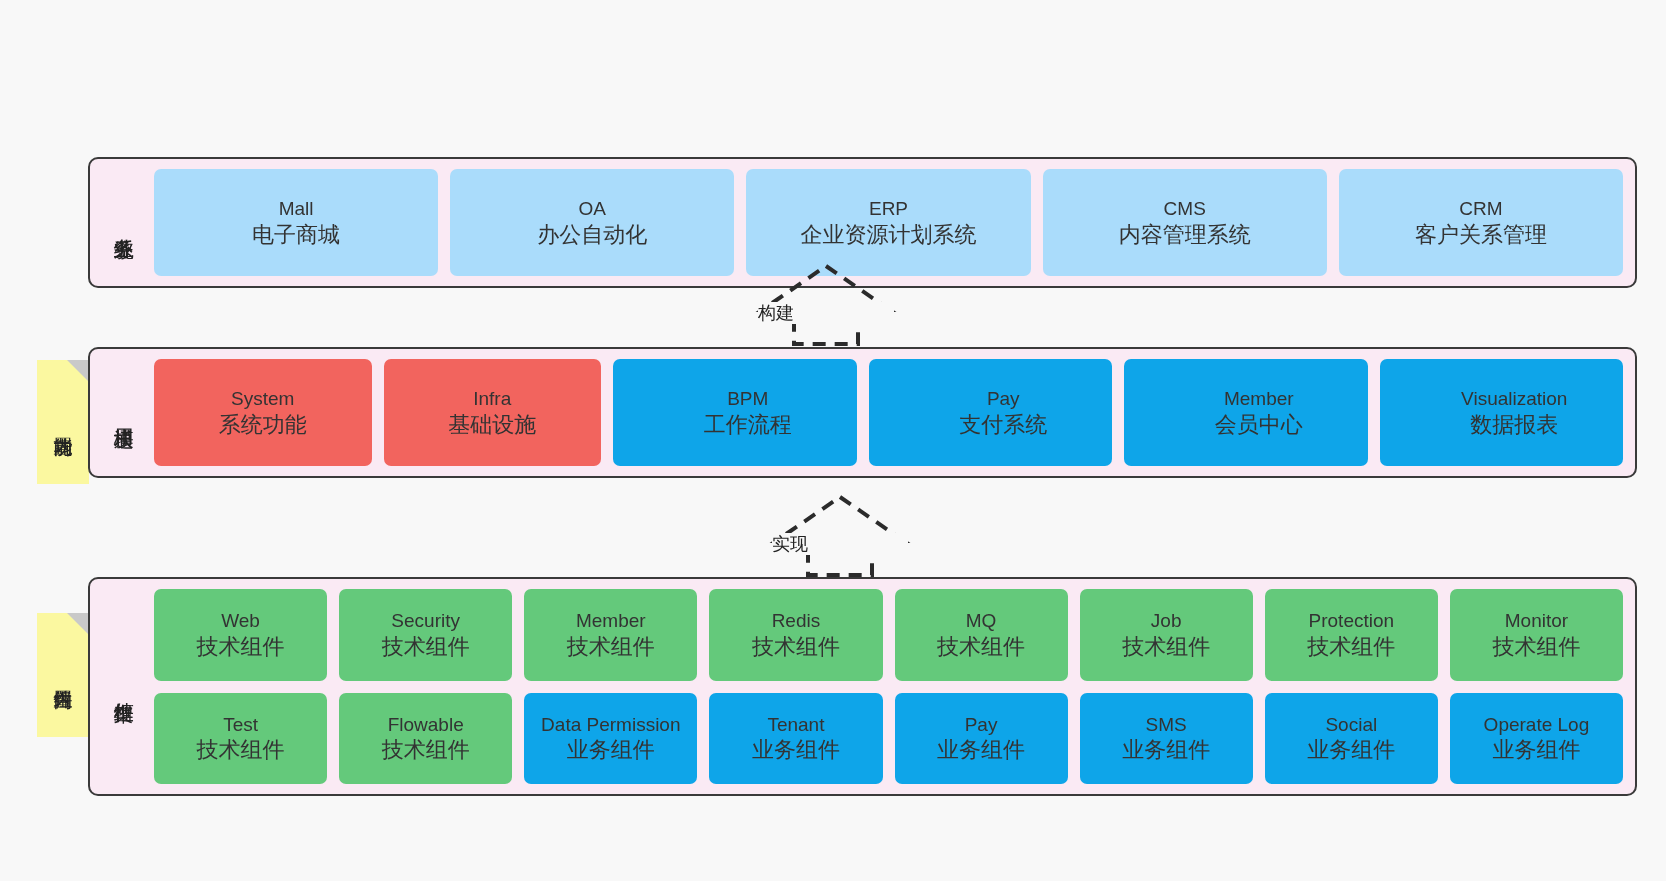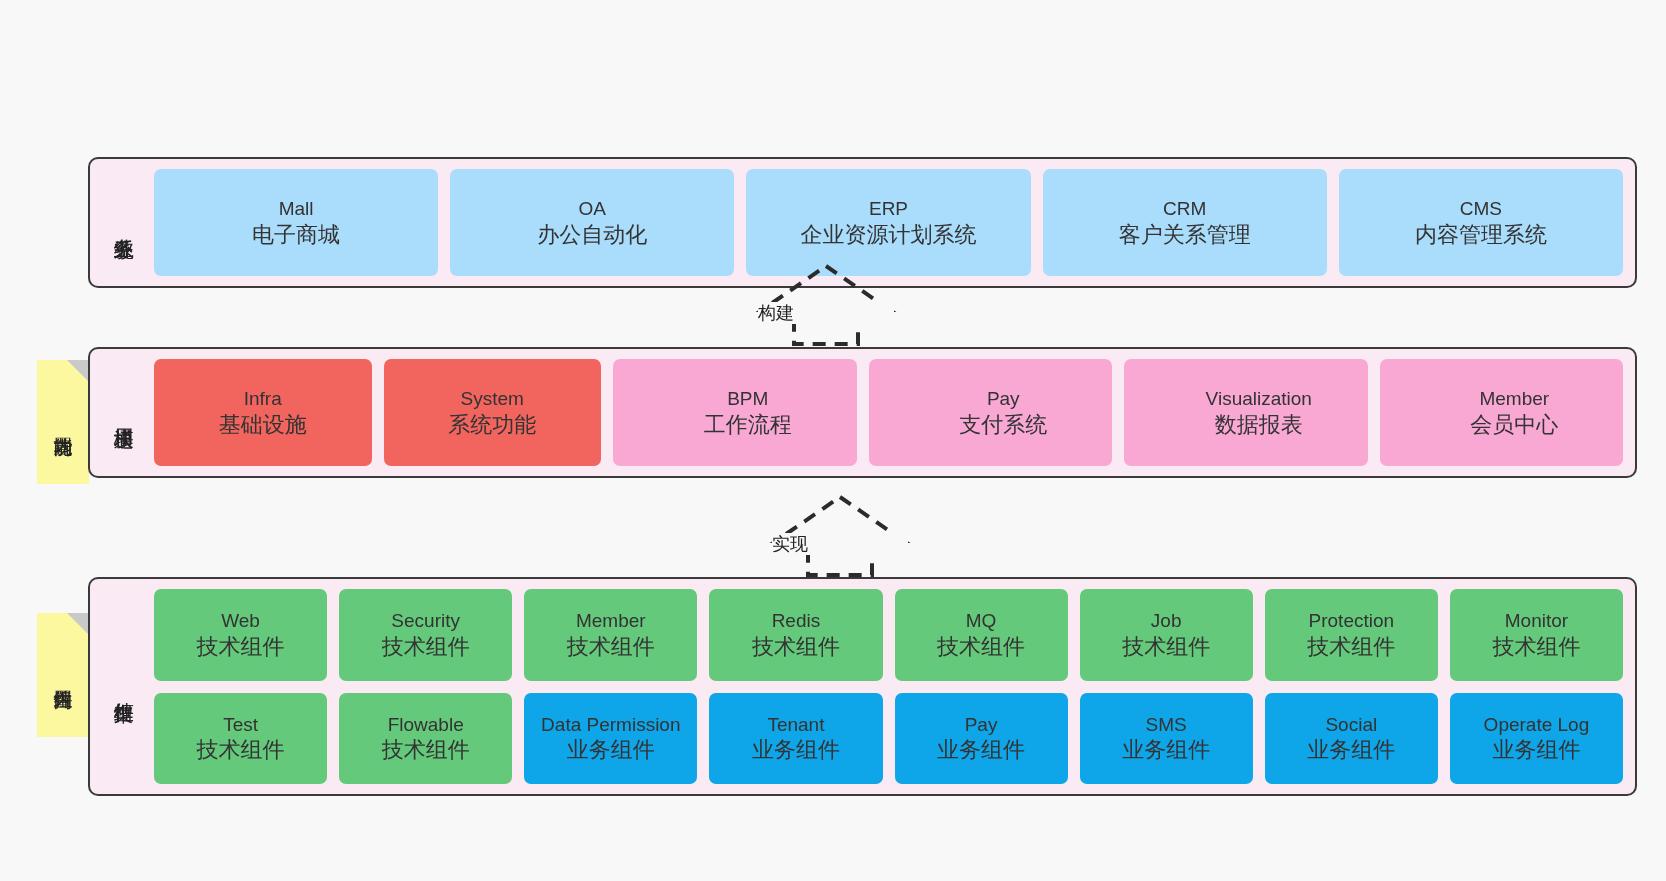--- a/index.html
+++ b/index.html
@@ -64,21 +64,21 @@
     justify-content: center;
     text-align: center;
     color: #333;
     line-height: 1.25;
     padding: 4px 6px;
   }
   .card .en { font-size: 19px; }
   .card .cn { font-size: 22px; }
   .card.blue   { background: #aadcfb; }
   .card.red    { background: #f2645e; }
-  .card.pink   { background: #f9a8d4; padding-left: 32px; }
+  .card.pink   { background: #0ea5e9; padding-left: 32px; }
   .card.green  { background: #64c97b; }
   .card.lgreen { background: #0ea5e9; }
 
   
   .note {
     position: absolute;
     background: #fbf8a0;
     display: flex;
     align-items: center;
     justify-content: center;
@@ -130,26 +130,26 @@
         </div>
         <div class="card blue">
           <span class="en">OA</span>
           <span class="cn">办公自动化</span>
         </div>
         <div class="card blue">
           <span class="en">ERP</span>
           <span class="cn">企业资源计划系统</span>
         </div>
         <div class="card blue">
+          <span class="en">CMS</span>
+          <span class="cn">内容管理系统</span>
+        </div>
+        <div class="card blue">
           <span class="en">CRM</span>
           <span class="cn">客户关系管理</span>
-        </div>
-        <div class="card blue">
-          <span class="en">CMS</span>
-          <span class="cn">内容管理系统</span>
         </div>
       </div>
     </div>
   </div>
 
   <div class="uparrow" style="left:758px; top:262px; width:136px; height:84px;">
     <svg width="136" height="84" viewBox="0 0 136 84" fill="none">
       <path d="M68 4 L132 48 L100 48 L100 82 L36 82 L36 48 L4 48 Z" stroke="#2b2b2b" stroke-width="4" stroke-dasharray="13 9" stroke-linejoin="miter" fill="none"></path>
     </svg>
     <div class="alabel">构建</div>
@@ -157,42 +157,42 @@
 
   <div class="note" style="left:37px; top:360px; width:52px; height:124px;">
     <span class="fold"></span>
     <span>内置功能</span>
   </div>
   <div class="layer" id="layer-1" style="left:88px; top:347px; width:1549px; height:131px;">
     <div class="layer-title">通用模块</div>
     <div class="layer-body">
       <div class="row">
         <div class="card red">
+          <span class="en">System</span>
+          <span class="cn">系统功能</span>
+        </div>
+        <div class="card red">
           <span class="en">Infra</span>
           <span class="cn">基础设施</span>
         </div>
-        <div class="card red">
-          <span class="en">System</span>
-          <span class="cn">系统功能</span>
-        </div>
         <div class="card pink">
           <span class="en">BPM</span>
           <span class="cn">工作流程</span>
         </div>
         <div class="card pink">
           <span class="en">Pay</span>
           <span class="cn">支付系统</span>
         </div>
         <div class="card pink">
+          <span class="en">Member</span>
+          <span class="cn">会员中心</span>
+        </div>
+        <div class="card pink">
           <span class="en">Visualization</span>
           <span class="cn">数据报表</span>
-        </div>
-        <div class="card pink">
-          <span class="en">Member</span>
-          <span class="cn">会员中心</span>
         </div>
       </div>
     </div>
   </div>
 
   <div class="uparrow" style="left:772px; top:493px; width:136px; height:84px;">
     <svg width="136" height="84" viewBox="0 0 136 84" fill="none">
       <path d="M68 4 L132 48 L100 48 L100 82 L36 82 L36 48 L4 48 Z" stroke="#2b2b2b" stroke-width="4" stroke-dasharray="13 9" stroke-linejoin="miter" fill="none"></path>
     </svg>
     <div class="alabel">实现</div>

